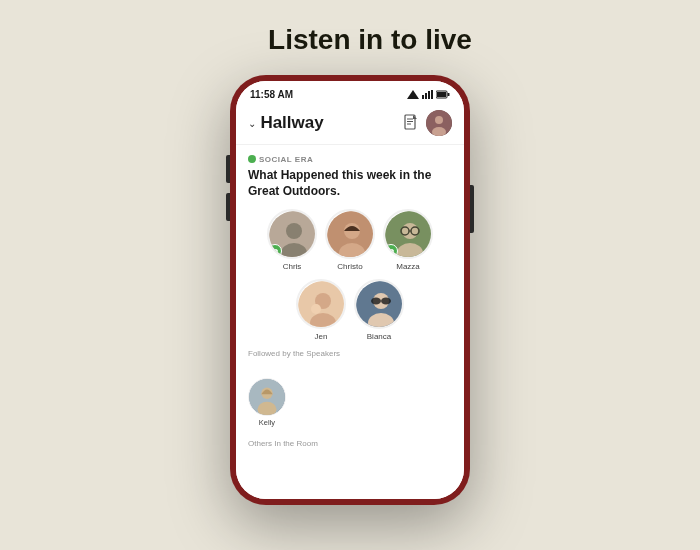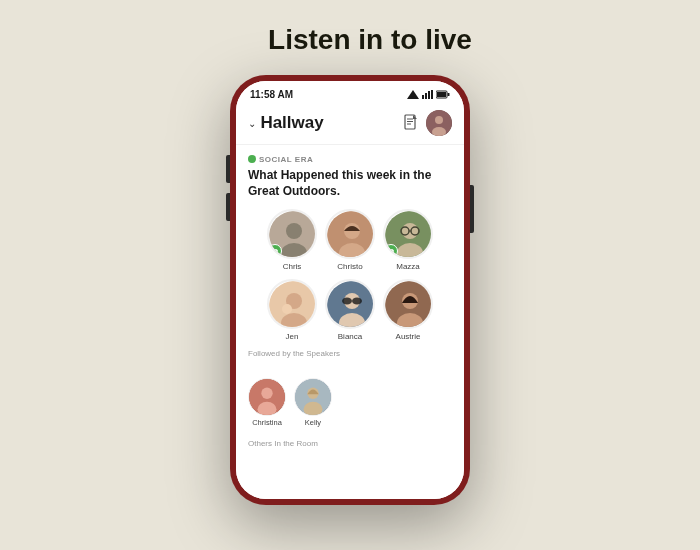--- a/index.html
+++ b/index.html
@@ -413,49 +413,27 @@
               <ellipse cx="25" cy="42" rx="13" ry="10" fill="#e0c8b0"></ellipse>
 
               <ellipse cx="20" cy="20" rx="5" ry="3.5" fill="#1a1a1a" opacity="0.8"></ellipse>
               <ellipse cx="30" cy="20" rx="5" ry="3.5" fill="#1a1a1a" opacity="0.8"></ellipse>
               <line x1="25" y1="20" x2="25" y2="20" stroke="#1a1a1a" stroke-width="1.5"></line>
             </svg>
           </div>
           <span class="speaker-name">Bianca</span>
         </div>
 
-        <div class="speaker-item">
-          <div class="speaker-avatar">
-            <svg width="50" height="50" viewBox="0 0 50 50">
-              <circle cx="25" cy="25" r="25" fill="#906850"></circle>
-              <circle cx="25" cy="20" r="8" fill="#c89878"></circle>
-              <ellipse cx="25" cy="42" rx="13" ry="10" fill="#c89878"></ellipse>
-
-              <path d="M17 22 Q25 8 33 22" fill="#2a1810" stroke="none"></path>
-            </svg>
-          </div>
-          <span class="speaker-name">Austrie</span>
-        </div>
 
       </div>
 
       <div class="section-label">Followed by the Speakers</div>
 
       <div class="followers-row">
 
-        <div class="follower-item">
-          <div class="follower-avatar avatar-christina">
-            <svg width="38" height="38" viewBox="0 0 38 38">
-              <circle cx="19" cy="19" r="19" fill="#c87868"></circle>
-              <circle cx="19" cy="15" r="6" fill="#e8a898"></circle>
-              <ellipse cx="19" cy="32" rx="10" ry="8" fill="#e8a898"></ellipse>
-            </svg>
-          </div>
-          <span class="follower-name">Christina</span>
-        </div>
 
 
         <div class="follower-item">
           <div class="follower-avatar avatar-kelly">
             <svg width="38" height="38" viewBox="0 0 38 38">
               <circle cx="19" cy="19" r="19" fill="#a8b8c0"></circle>
               <circle cx="19" cy="15" r="6" fill="#d0b890"></circle>
               <ellipse cx="19" cy="32" rx="10" ry="8" fill="#d0b890"></ellipse>
 
               <path d="M13 16 Q19 6 25 16" fill="#b89868" stroke="none"></path>

